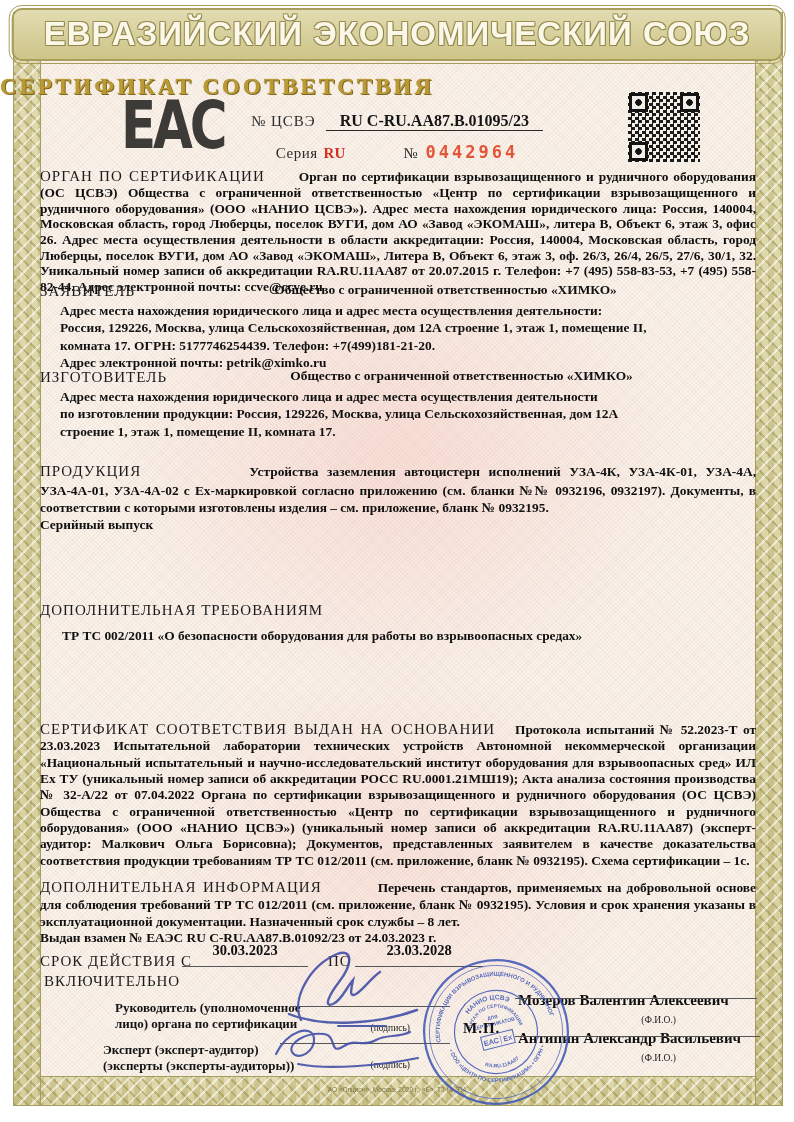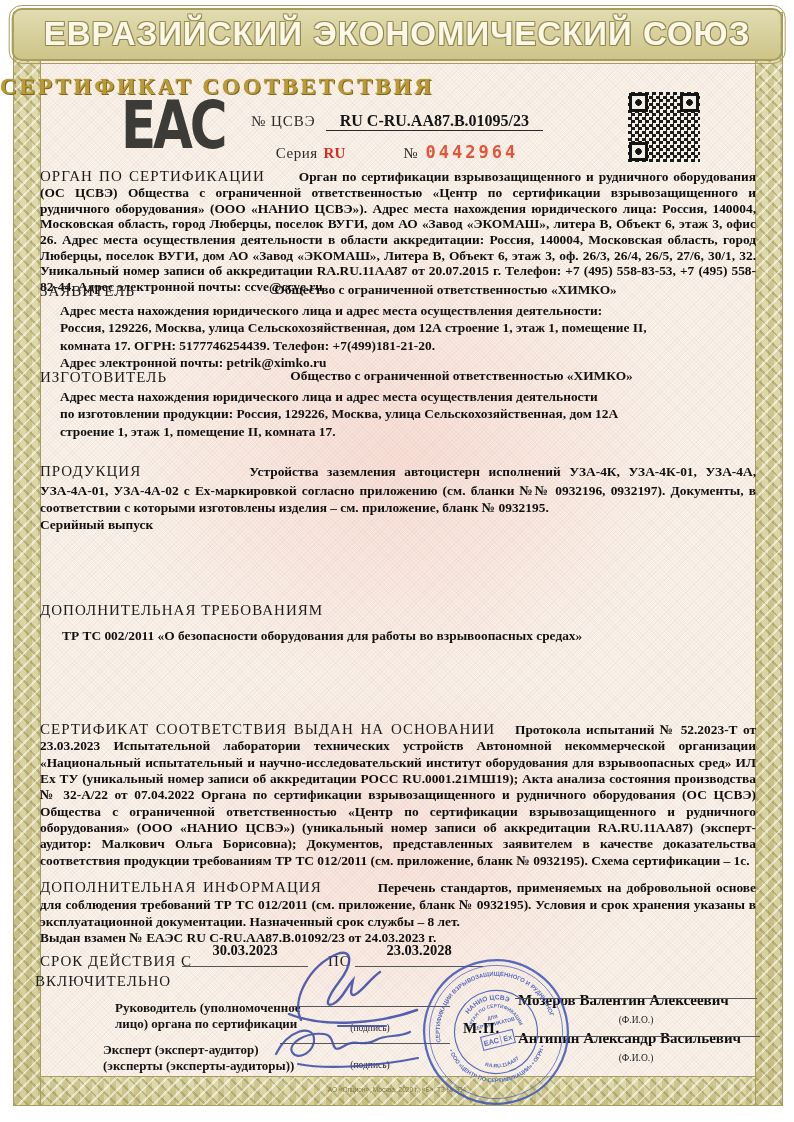--- a/index.html
+++ b/index.html
@@ -68,21 +68,21 @@
   .subtext{font-weight:bold;line-height:1.3;margin:2px 0 0 20px;}
   .kodrow{display:flex;gap:78px;}
   .reqbody{font-weight:bold;margin:8px 0 0 22px;line-height:1.3;}
   
   .vlabel{position:absolute;z-index:2;font-size:15px;letter-spacing:1px;color:#1c1c1c;}
   .vdate{position:absolute;z-index:2;font-weight:bold;font-size:14.5px;color:#0f0f0f;text-align:center;}
   .vline{position:absolute;z-index:2;border-bottom:1px solid #555;}
   
   .sig-label{position:absolute;z-index:2;font-size:13px;font-weight:bold;color:#141414;
              line-height:1.25;white-space:pre-line;}
-  .cap{position:absolute;z-index:2;font-size:9.5px;color:#222;text-align:center;}
+  .cap{position:absolute;z-index:2;font-size:9.5px;color:#222;text-align:right;}
   .sig-name{position:absolute;z-index:2;font-weight:bold;font-size:15px;color:#0e0e0e;white-space:nowrap;}
   .mp{position:absolute;z-index:4;font-weight:bold;font-size:15px;color:#101010;letter-spacing:1px;}
   .sigsvg{position:absolute;z-index:3;}
   .stamp{position:absolute;z-index:3;left:422px;top:958px;width:148px;height:148px;
          transform:rotate(-14deg);opacity:.85;}
   .fineprint{position:absolute;z-index:2;left:257px;top:1086px;width:280px;text-align:center;
              font-family:"Liberation Sans",sans-serif;font-size:6.5px;color:#7d7340;}
 </style>
 </head>
 <body>
@@ -159,21 +159,21 @@
     <p class="jpara" style="line-height:1.25;"><span class="hdr">ДОПОЛНИТЕЛЬНАЯ ИНФОРМАЦИЯ</span><span class="gap" style="width:56px;"></span><span class="bold pre">Перечень стандартов, применяемых на добровольной основе для соблюдения требований ТР ТС 012/2011 (см. приложение, бланк № 0932195). Условия и срок хранения указаны в эксплуатационной документации. Назначенный срок службы – 8 лет.
 Выдан взамен № ЕАЭС RU C-RU.AA87.B.01092/23 от 24.03.2023 г.</span></p>
   </div>
 
   <div class="vlabel" style="left:40px;top:953px;">СРОК ДЕЙСТВИЯ С</div>
   <div class="vdate" style="left:182px;top:942px;width:126px;">30.03.2023</div>
   <div class="vline" style="left:182px;top:952px;width:126px;height:14px;"></div>
   <div class="vlabel" style="left:328px;top:953px;">ПО</div>
   <div class="vdate" style="left:355px;top:942px;width:128px;">23.03.2028</div>
   <div class="vline" style="left:355px;top:952px;width:128px;height:14px;"></div>
-  <div class="vlabel" style="left:35px;top:973px;">ВКЛЮЧИТЕЛЬНО</div>
+  <div class="vlabel" style="left:44px;top:973px;">ВКЛЮЧИТЕЛЬНО</div>
 
   <div class="sig-label" style="left:115px;top:1000px;width:190px;">Руководитель (уполномоченное
 лицо) органа по сертификации</div>
   <div class="vline" style="left:290px;top:1006px;width:160px;"></div>
   <div class="cap" style="left:330px;top:1023px;width:80px;">(подпись)</div>
   <div class="sig-name" style="left:518px;top:992px;">Мозеров Валентин Алексеевич</div>
   <div class="vline" style="left:515px;top:998px;width:242px;"></div>
   <div class="cap" style="left:596px;top:1015px;width:80px;">(Ф.И.О.)</div>
 
   <div class="sig-label" style="left:103px;top:1042px;width:210px;">Эксперт (эксперт-аудитор)

